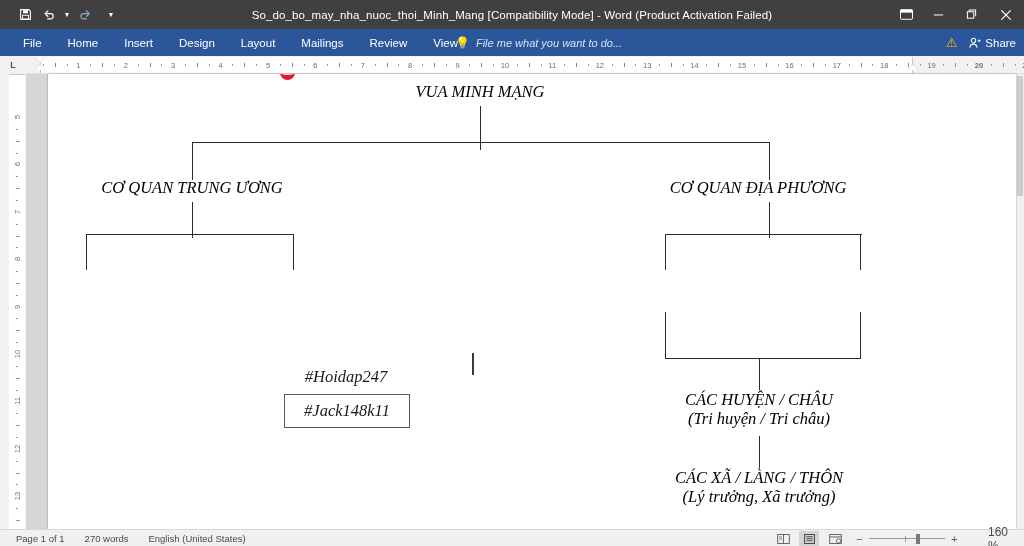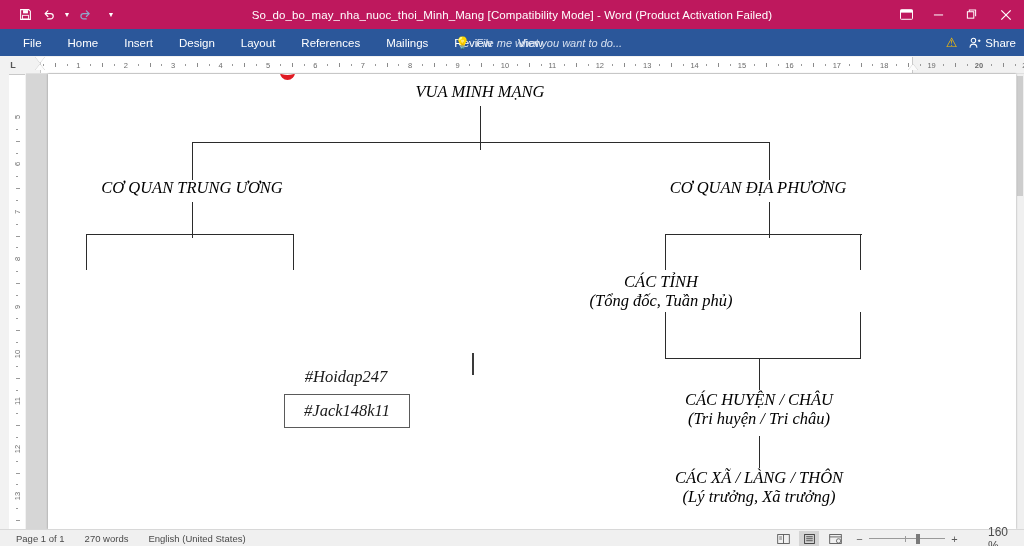--- a/index.html
+++ b/index.html
@@ -12,21 +12,21 @@
   #app {
     position: relative;
     width: 1024px; height: 546px;
     background: #ffffff;
     overflow: hidden;
   }
 
   
   .titlebar {
     position: absolute; left: 0; top: 0; width: 1024px; height: 29px;
-    background: #be185d;
+    background: #404040;
     color: #ffffff;
   }
   .qat {
     position: absolute; left: 14px; top: 0; height: 29px;
     display: flex; align-items: center; gap: 2px;
   }
   .qat-btn {
     width: 22px; height: 22px;
     display: flex; align-items: center; justify-content: center;
     color: #ffffff; font-size: 13px; line-height: 1;
@@ -303,21 +303,20 @@
     </div>
   </div>
 
   <div class="ribbonbar">
     <div class="tabs">
       <div class="tab">File</div>
       <div class="tab">Home</div>
       <div class="tab">Insert</div>
       <div class="tab">Design</div>
       <div class="tab">Layout</div>
-      <div class="tab">References</div>
       <div class="tab">Mailings</div>
       <div class="tab">Review</div>
       <div class="tab">View</div>
     </div>
 
     <div class="tellme">
       <span class="bulb">💡</span>
       <span>File me what you want to do...</span>
     </div>
 
@@ -522,24 +521,20 @@
         <div class="node" style="left:144px; top:104px; transform:translateX(-50%);">
           <span class="l1">CƠ QUAN TRUNG ƯƠNG</span>
         </div>
 
         <div class="node" style="left:710px; top:104px; transform:translateX(-50%);">
           <span class="l1">CƠ QUAN ĐỊA PHƯƠNG</span>
         </div>
 
 
 
-        <div class="node" style="left:613px; top:198px; transform:translateX(-50%);">
-          <span class="l1">CÁC TỈNH</span>
-          <span class="l2">(Tổng đốc, Tuần phủ)</span>
-        </div>
 
 
         <div class="node" style="left:711px; top:316px; transform:translateX(-50%);">
           <span class="l1">CÁC HUYỆN / CHÂU</span>
           <span class="l2">(Tri huyện / Tri châu)</span>
         </div>
 
         <div class="node" style="left:711px; top:394px; transform:translateX(-50%);">
           <span class="l1">CÁC XÃ / LÀNG / THÔN</span>
           <span class="l2">(Lý trưởng, Xã trưởng)</span>

